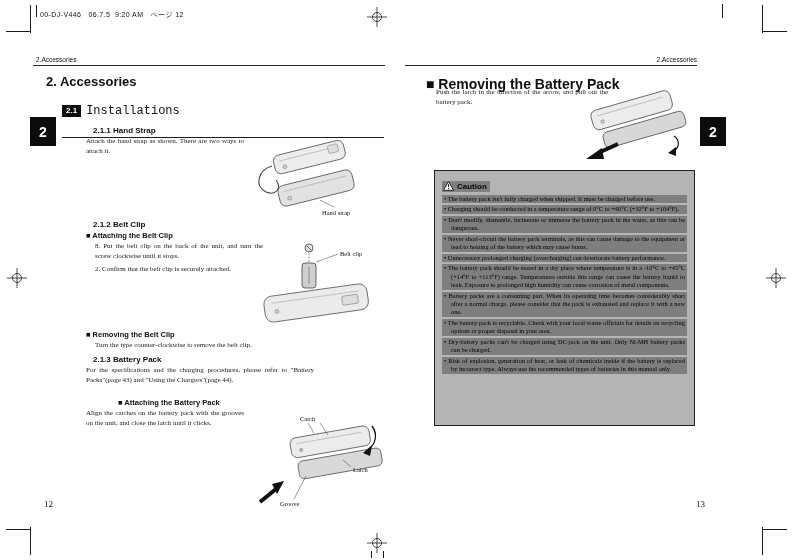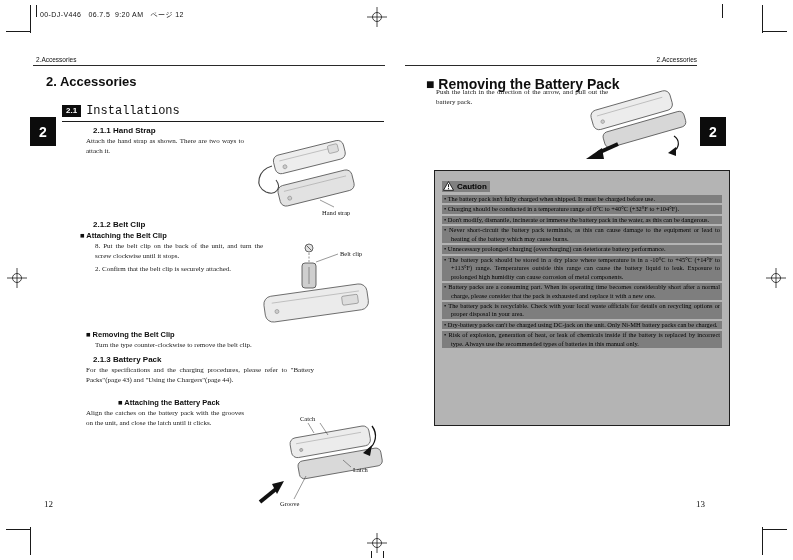--- a/index.html
+++ b/index.html
@@ -46,21 +46,21 @@
 
   
   .doc-title {
     position:absolute;
     font-family:"Liberation Sans", sans-serif;
     font-weight:bold; font-size:13px; color:#0e0e0e;
   }
   .section-bar {
     position:absolute;
     border-bottom:1.5px solid #1c1c1c;
-    padding-bottom:3px;
+    padding-bottom:19px;
     display:flex; align-items:center; gap:5px;
   }
   .section-num {
     background:#0c0c0c; color:#fff;
     font-family:"Liberation Sans", sans-serif;
     font-weight:bold; font-size:8px;
     padding:1px 4px 2px 4px;
   }
   .section-label {
     font-family:Liberation Mono, monospace;
@@ -184,21 +184,21 @@
           <line x1="36" y1="48" x2="100" y2="48" stroke="#999" stroke-width="0.5"></line>
           <circle cx="40" cy="56" r="2" fill="#ccc" stroke="#666" stroke-width="0.4"></circle>
         </g>
         <path d="M24,30 C10,34 6,50 18,56 C28,60 34,52 28,44" fill="none" stroke="#444" stroke-width="1.1"></path>
         <line x1="72" y1="64" x2="86" y2="71" stroke="#333" stroke-width="0.5"></line>
         <text x="74" y="79">Hand strap</text>
       </svg>
     </div>
 
     <div class="h3" style="left:66px;top:220px;">2.1.2  Belt Clip</div>
-    <div class="h4" style="left:80px;top:231px;">■ Attaching the Belt Clip</div>
+    <div class="h4" style="left:86px;top:231px;">■ Attaching the Belt Clip</div>
 
     <div class="body-text" style="left:95px;top:242px;width:168px;">
       <div class="step">8. Put the belt clip on the back of the unit, and turn the screw clockwise until it stops.</div>
       <div class="step">2. Confirm that the belt clip is securely attached.</div>
     </div>
 
     <div class="figure" style="left:252px;top:240px;">
       <svg width="128" height="86" viewBox="0 0 128 86">
         <circle cx="57" cy="8" r="4" fill="#e2e2e2" stroke="#444" stroke-width="0.8"></circle>
         <line x1="54.5" y1="5.5" x2="59.5" y2="10.5" stroke="#444" stroke-width="0.8"></line>
@@ -271,21 +271,21 @@
         </g>
         <line x1="44" y1="60" x2="24" y2="69" stroke="#111" stroke-width="4"></line>
         <polygon points="12,75 28,64 30,75" fill="#111"></polygon>
         <path d="M100,52 C106,56 106,64 99,67" fill="none" stroke="#111" stroke-width="1.2"></path>
         <polygon points="94,69 102,63 102,72" fill="#111"></polygon>
       </svg>
     </div>
 
     <div class="chapter-tab" style="left:700px;top:117px;">2</div>
 
-    <div class="caution-box" style="left:434px;top:170px;width:296px;height:256px;">
+    <div class="caution-box" style="left:434px;top:170px;width:261px;height:256px;">
       <div class="caution-header">
         <svg width="11" height="10" viewBox="0 0 11 10">
           <polygon points="5.5,0.6 10.6,9.3 0.4,9.3" fill="#ffffff" stroke="#111" stroke-width="0.9"></polygon>
           <line x1="5.5" y1="3.2" x2="5.5" y2="6.2" stroke="#111" stroke-width="1"></line>
           <circle cx="5.5" cy="7.7" r="0.6" fill="#111"></circle>
         </svg>
         <span>Caution</span>
       </div>
       <div class="caution-item">• The battery pack isn't fully charged when shipped. It must be charged before use.</div>
       <div class="caution-item">• Charging should be conducted in a temperature range of 0°C to +40°C (+32°F to +104°F).</div>

